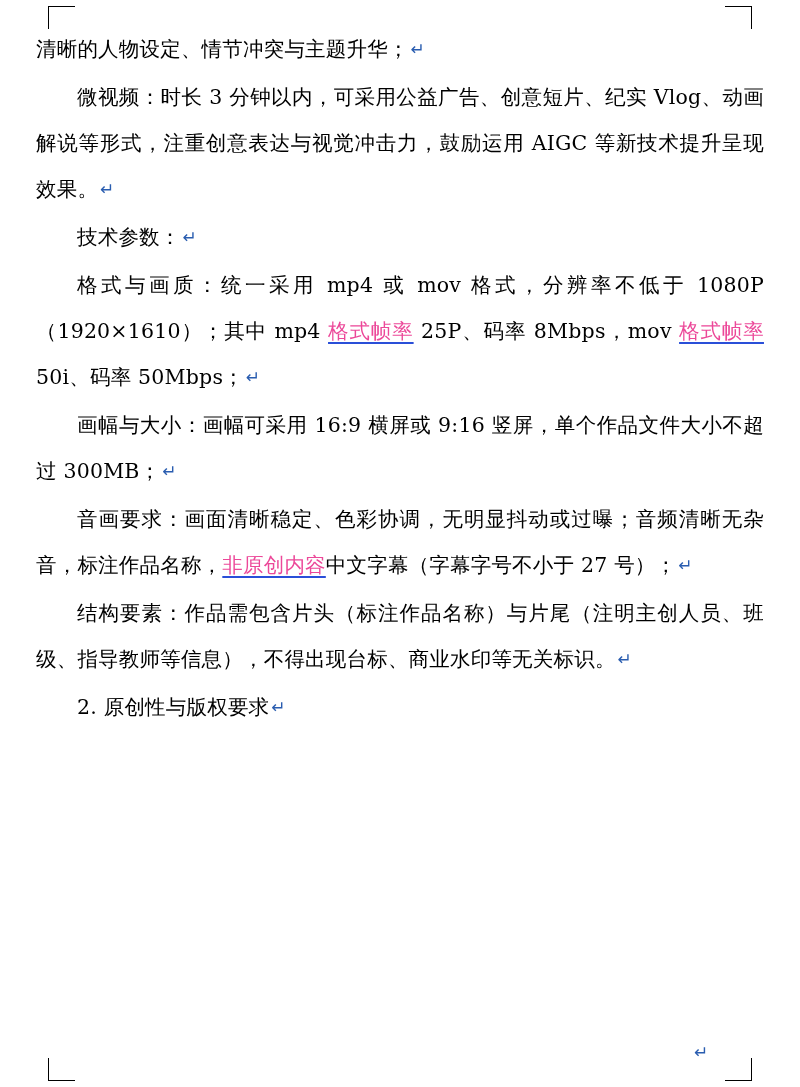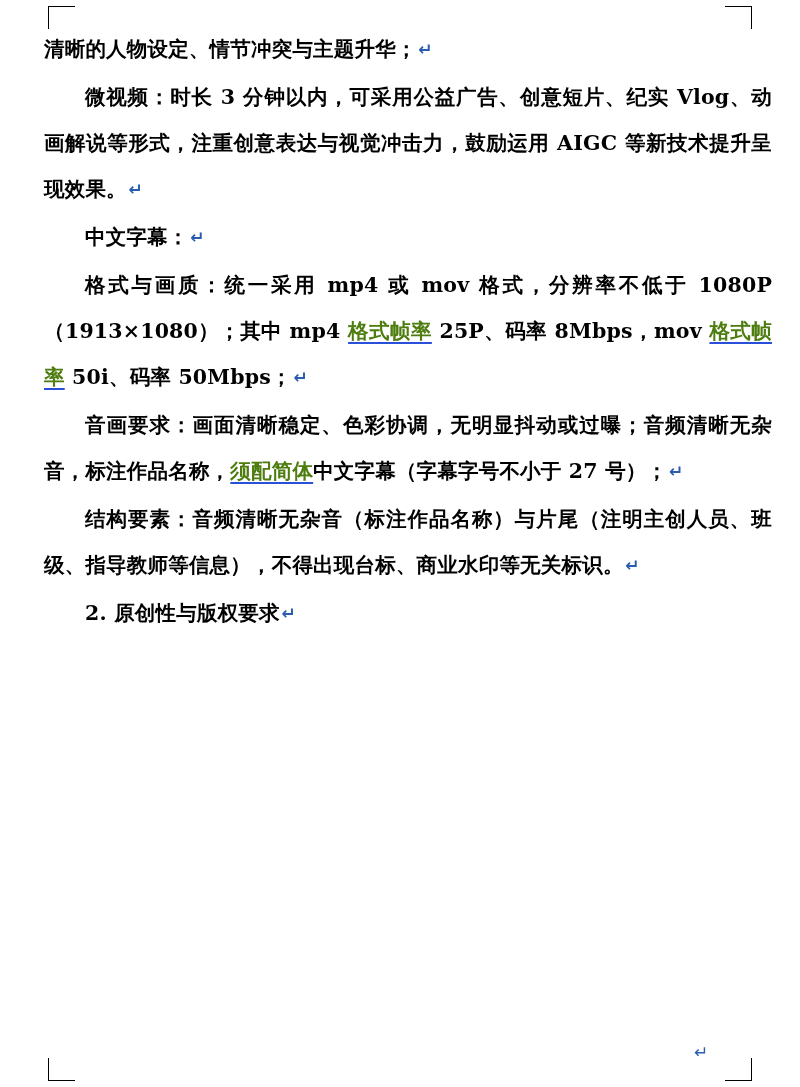--- a/index.html
+++ b/index.html
@@ -26,24 +26,23 @@
     height: 22px;
   }
   .crop-tl { top: 6px; left: 48px; border-left-width: 1px; border-top-width: 1px; }
   .crop-tr { top: 6px; right: 48px; border-right-width: 1px; border-top-width: 1px; }
   .crop-bl { bottom: 6px; left: 48px; border-left-width: 1px; border-bottom-width: 1px; }
   .crop-br { bottom: 6px; right: 48px; border-right-width: 1px; border-bottom-width: 1px; }
 
   .page-body {
     position: absolute;
     top: 26px;
-    left: 44px;
+    left: 36px;
     width: 728px;
     height: 1020px;
-    font-weight: bold;
   }
 
   p.para {
     margin: 0 0 2px 0;
     font-size: 20.5px;
     line-height: 46px;
     text-align: justify;
     text-justify: inter-ideograph;
     letter-spacing: 0.2px;
     white-space: pre-wrap;
@@ -55,21 +54,21 @@
     color: #2a5db0;
     font-family: "DejaVu Sans", "Liberation Sans", sans-serif;
     font-size: 17px;
     vertical-align: 1px;
     padding-left: 2px;
   }
   .ul {
     text-decoration: underline;
     text-decoration-color: #2a4fd8;
     text-underline-offset: 4px;
-    color: #4d7c0f;
+    color: #ec4899;
   }
   .bottom-mark {
     position: absolute;
     left: 694px;
     top: 1042px;
     font-size: 17px;
     color: #2a5db0;
     font-family: "DejaVu Sans", "Liberation Sans", sans-serif;
   }
 </style>
@@ -80,27 +79,28 @@
 <div class="crop-mark crop-tr"></div>
 <div class="crop-mark crop-bl"></div>
 <div class="crop-mark crop-br"></div>
 
 <div class="page-body">
 
   <p class="para"><span>清晰的人物设定、情节冲突与主题升华；</span><span class="pilcrow">↵</span></p>
 
   <p class="para indent"><span>微视频：时长 3 分钟以内，可采用公益广告、创意短片、纪实 Vlog、动画解说等形式，注重创意表达与视觉冲击力，鼓励运用 AIGC 等新技术提升呈现效果。</span><span class="pilcrow">↵</span></p>
 
-  <p class="para indent"><span>中文字幕：</span><span class="pilcrow">↵</span></p>
+  <p class="para indent"><span>技术参数：</span><span class="pilcrow">↵</span></p>
 
-  <p class="para indent"><span>格式与画质：统一采用 mp4 或 mov 格式，分辨率不低于 1080P（1913×1080）；其中 mp4 </span><span class="ul">格式帧率</span><span> 25P、码率 8Mbps，mov </span><span class="ul">格式帧率</span><span> 50i、码率 50Mbps；</span><span class="pilcrow">↵</span></p>
+  <p class="para indent"><span>格式与画质：统一采用 mp4 或 mov 格式，分辨率不低于 1080P（1920×1610）；其中 mp4 </span><span class="ul">格式帧率</span><span> 25P、码率 8Mbps，mov </span><span class="ul">格式帧率</span><span> 50i、码率 50Mbps；</span><span class="pilcrow">↵</span></p>
 
+  <p class="para indent"><span>画幅与大小：画幅可采用 16:9 横屏或 9:16 竖屏，单个作品文件大小不超过 300MB；</span><span class="pilcrow">↵</span></p>
 
-  <p class="para indent"><span>音画要求：画面清晰稳定、色彩协调，无明显抖动或过曝；音频清晰无杂音，标注作品名称，</span><span class="ul">须配简体</span><span>中文字幕（字幕字号不小于 27 号）；</span><span class="pilcrow">↵</span></p>
+  <p class="para indent"><span>音画要求：画面清晰稳定、色彩协调，无明显抖动或过曝；音频清晰无杂音，标注作品名称，</span><span class="ul">非原创内容</span><span>中文字幕（字幕字号不小于 27 号）；</span><span class="pilcrow">↵</span></p>
 
-  <p class="para indent"><span>结构要素：音频清晰无杂音（标注作品名称）与片尾（注明主创人员、班级、指导教师等信息），不得出现台标、商业水印等无关标识。</span><span class="pilcrow">↵</span></p>
+  <p class="para indent"><span>结构要素：作品需包含片头（标注作品名称）与片尾（注明主创人员、班级、指导教师等信息），不得出现台标、商业水印等无关标识。</span><span class="pilcrow">↵</span></p>
 
   <p class="para indent"><span>2. 原创性与版权要求</span><span class="pilcrow">↵</span></p>
 
 
 </div>
 
 <div class="bottom-mark">↵</div>
 
 </body></html>

